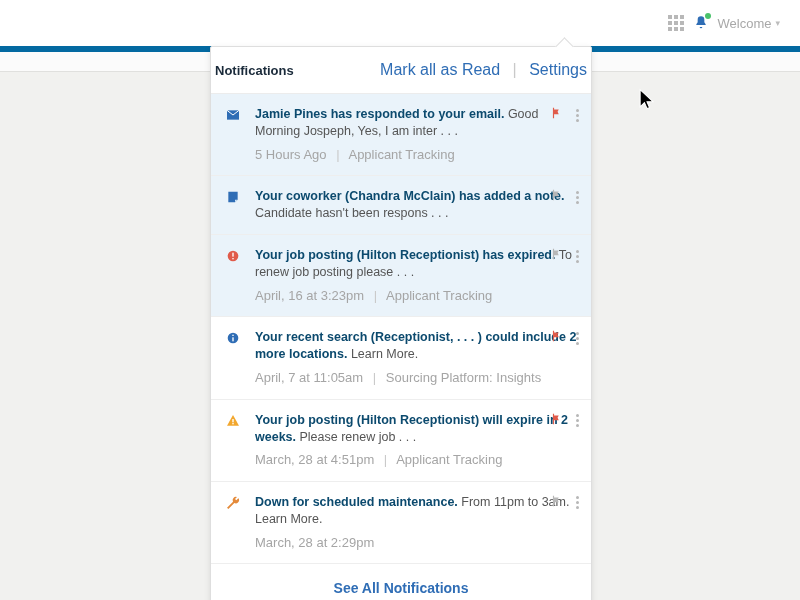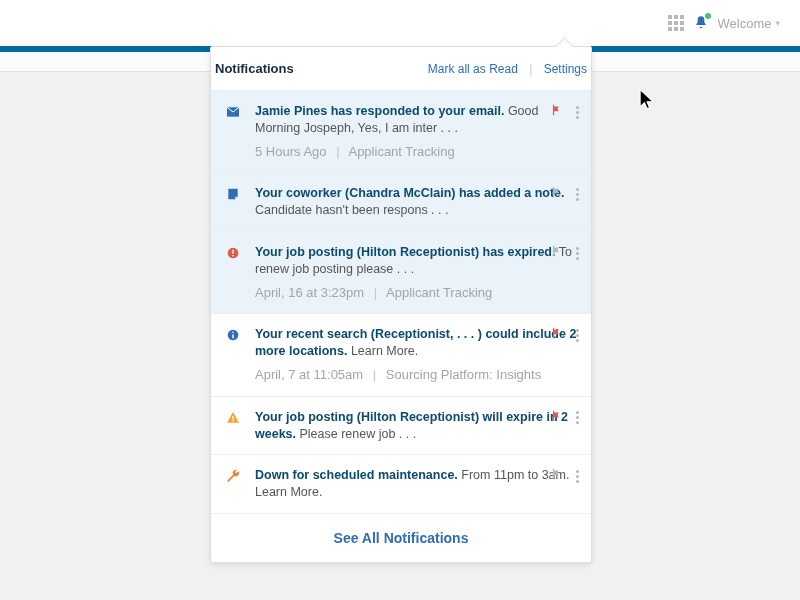--- a/index.html
+++ b/index.html
@@ -42,21 +42,21 @@
   .panel::before {
     content: ""; position: absolute; top: -7px; right: 20px;
     width: 12px; height: 12px; background: #fff; transform: rotate(45deg);
     border-left: 1px solid #dedede; border-top: 1px solid #dedede;
   }
   .panel-head {
     display: flex; align-items: center; justify-content: space-between;
     padding: 14px 4px; border-bottom: 1px solid #ececec;
   }
   .panel-title { font-size: 13px; font-weight: 700; color: #1a2a3a; }
-  .panel-actions { font-size: 12px; color: #c9c9c9; }
+  .panel-actions { font-size: 16px; color: #c9c9c9; }
   .panel-actions a { color: #2f6db5; text-decoration: none; cursor: pointer; }
   .panel-actions .sep { margin: 0 8px; }
 
   .item {
     display: flex; align-items: flex-start; gap: 12px;
     padding: 12px 14px; border-bottom: 1px solid #eeeeee; position: relative;
   }
   .item.unread { background: #eaf3fa; }
   .item .icon { width: 18px; flex: 0 0 18px; margin-top: 1px; }
   .item .icon svg { width: 16px; height: 16px; }
@@ -231,20 +231,25 @@
     <div class="icon">
       <svg viewBox="0 0 24 24">
           <path d="M12 3l9 16H3z" fill="#f2a72e"></path>
           <rect x="11" y="9" width="2" height="5" fill="#fff"></rect>
           <rect x="11" y="15" width="2" height="2" fill="#fff"></rect>
         </svg>
     </div>
     <div class="body">
       <span class="bold">Your job posting (Hilton Receptionist) will expire in 2 weeks.</span>
       <span class="rest">Please renew job  . . .</span>
+      <div class="meta">
+        <span>March, 28 at 4:51pm</span>
+        <span class="sep">|</span>
+        <span>Applicant Tracking</span>
+      </div>
     </div>
     <div class="right">
       <span class="flag red"><svg viewBox="0 0 24 24">
             <path d="M5 3v18h2v-7h8l-2-4 2-4H7V3z"></path>
           </svg></span>
       <span class="kebab">
           <span></span>
           <span></span>
           <span></span>
         </span>
@@ -253,20 +258,23 @@
 
   <div class="item">
     <div class="icon">
       <svg viewBox="0 0 24 24" fill="#e48a3a">
           <path d="M21 6a5 5 0 0 1-7 6L5 21l-2-2 9-9a5 5 0 0 1 6-7l-3 3 2 2 3-3z"></path>
         </svg>
     </div>
     <div class="body">
       <span class="bold">Down for scheduled maintenance.</span>
       <span class="rest">From 11pm to 3am. Learn More.</span>
+      <div class="meta">
+        <span>March, 28 at 2:29pm</span>
+      </div>
     </div>
     <div class="right">
       <span class="flag grey"><svg viewBox="0 0 24 24">
             <path d="M5 3v18h2v-7h8l-2-4 2-4H7V3z"></path>
           </svg></span>
       <span class="kebab">
           <span></span>
           <span></span>
           <span></span>
         </span>

